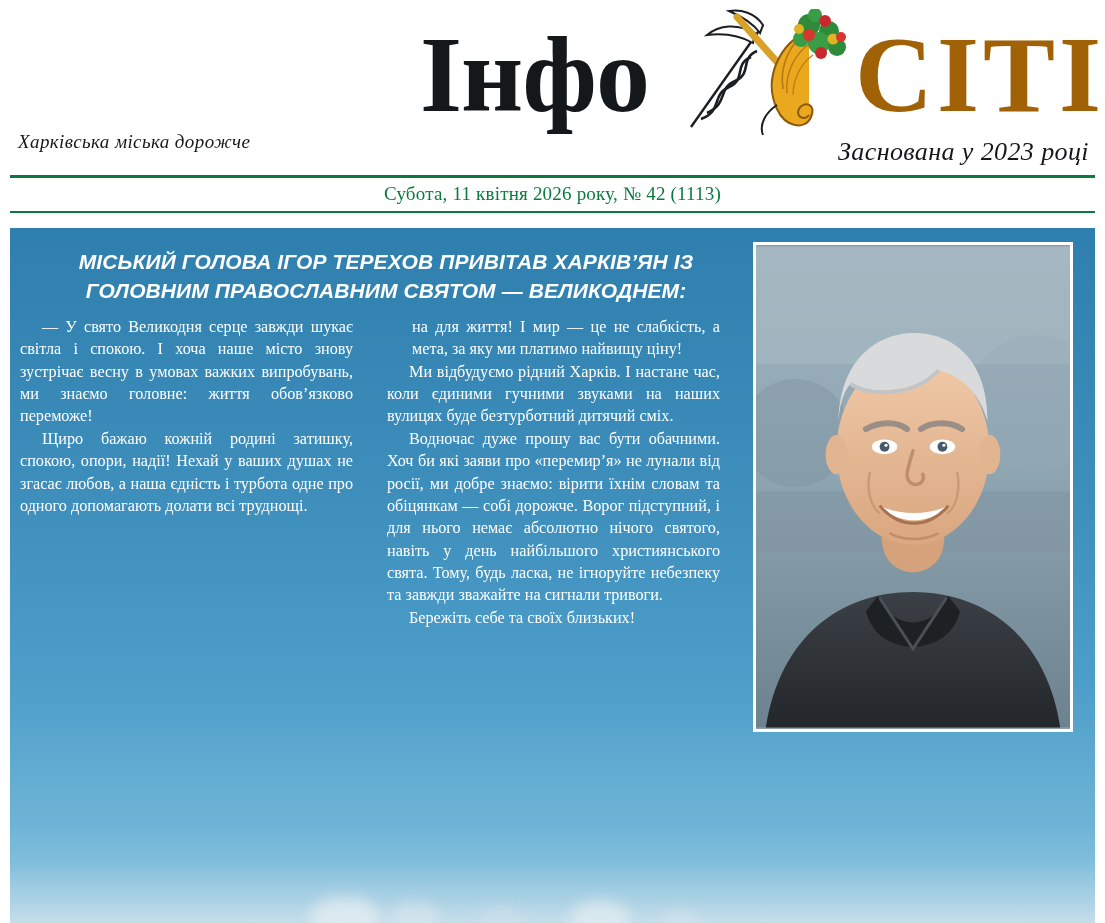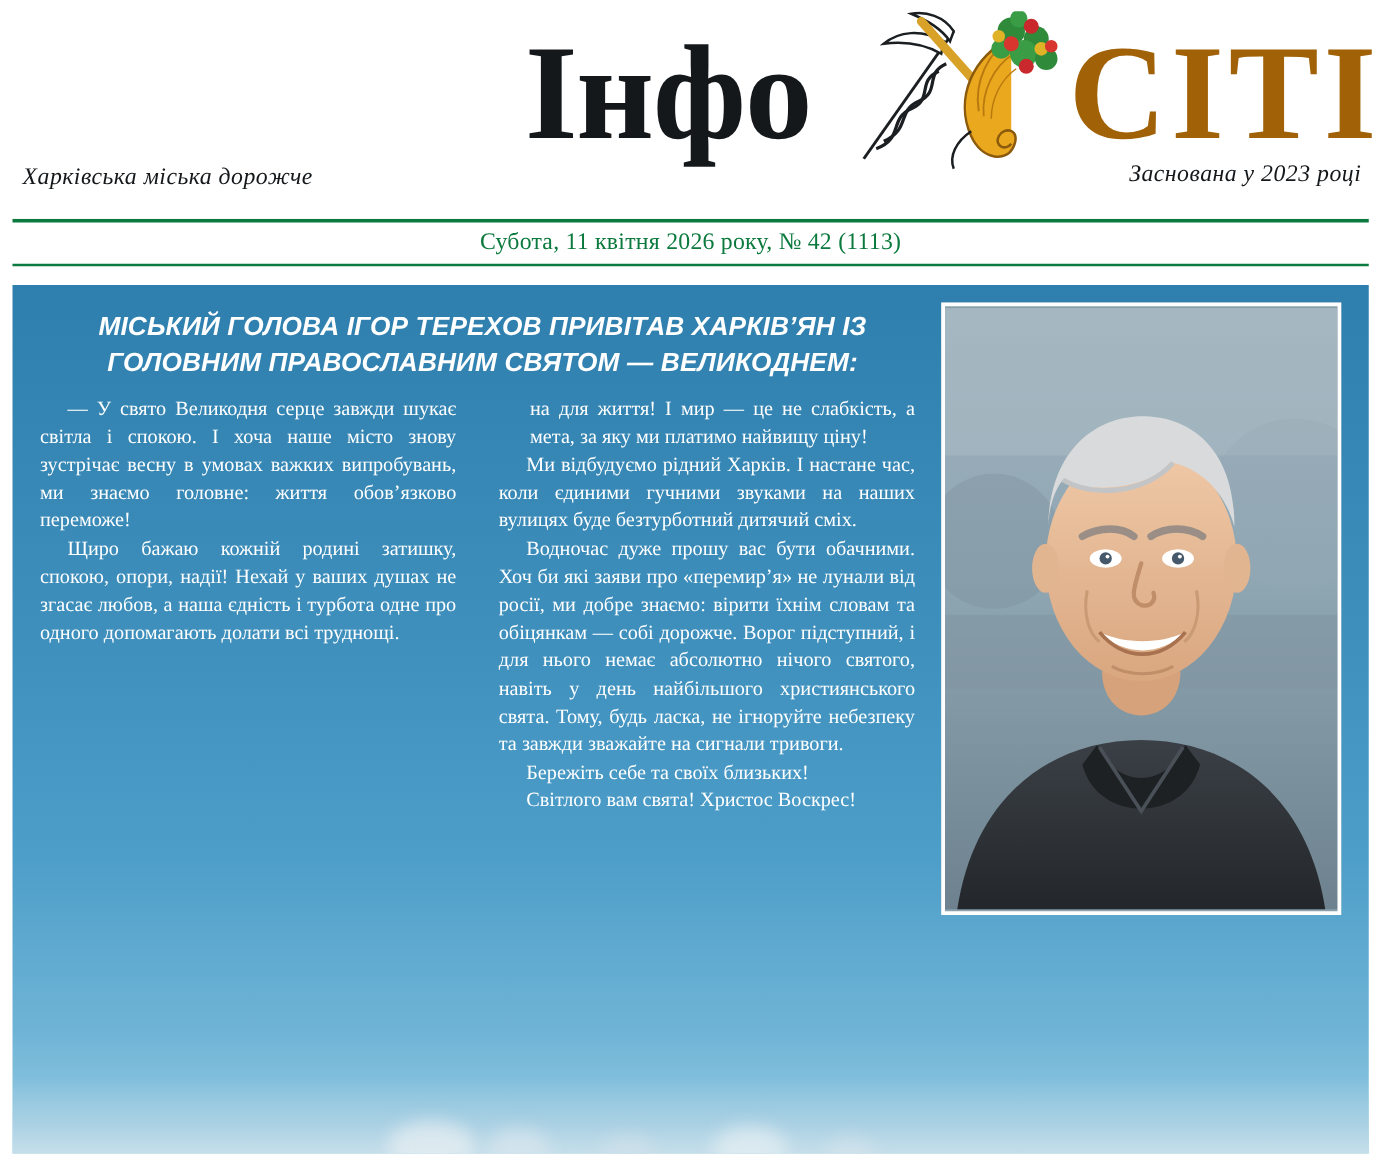--- a/index.html
+++ b/index.html
@@ -56,24 +56,24 @@
     bottom: 22px;
     font-family: "Liberation Serif", serif;
     font-style: italic;
     font-size: 19px;
     color: #15181b;
     letter-spacing: .4px;
   }
   .tagline-right {
     position: absolute;
     right: 16px;
-    bottom: 24px;
+    bottom: 8px;
     font-family: "Liberation Serif", serif;
     font-style: italic;
-    font-size: 19px;
+    font-size: 26px;
     color: #15181b;
     letter-spacing: .4px;
   }
 
   .rule {
     height: 3px;
     background: #0c7a3e;
     margin: 0 10px;
   }
   .rule.thin {
@@ -112,21 +112,21 @@
     font-family: "Liberation Sans", sans-serif;
     font-style: italic;
     font-weight: bold;
     font-size: 21px;
     line-height: 1.38;
     text-align: center;
     letter-spacing: .1px;
   }
   .cols {
     position: absolute;
-    left: 22px;
+    left: 10px;
     top: 88px;
     width: 700px;
     display: flex;
     gap: 34px;
   }
   .col {
     width: 339px;
     color: #ffffff;
     font-family: "Liberation Serif", serif;
     font-size: 16.2px;
@@ -258,21 +258,20 @@
     <div class="cols">
       <div class="col">
         <p>— У свято Великодня серце завжди шукає світла і спокою. І хоча наше місто знову зустрічає весну в умовах важких випробувань, ми знаємо головне: життя обов’язково переможе!</p>
         <p>Щиро бажаю кожній родині затишку, спокою, опори, надії! Нехай у ваших душах не згасає любов, а наша єдність і турбота одне про одного допомагають долати всі труднощі.</p>
       </div>
       <div class="col">
         <p class="noindent">на для життя! І мир — це не слабкість, а мета, за яку ми платимо найвищу ціну!</p>
         <p>Ми відбудуємо рідний Харків. І настане час, коли єдиними гучними звуками на наших вулицях буде безтурботний дитячий сміх.</p>
         <p>Водночас дуже прошу вас бути обачними. Хоч би які заяви про «перемир’я» не лунали від росії, ми добре знаємо: вірити їхнім словам та обіцянкам — собі дорожче. Ворог підступний, і для нього немає абсолютно нічого святого, навіть у день найбільшого християнського свята. Тому, будь ласка, не ігноруйте небезпеку та завжди зважайте на сигнали тривоги.</p>
         <p>Бережіть себе та своїх близьких!</p>
-        <p>Світлого вам свята! Христос Воскрес!</p>
       </div>
     </div>
 
     <div class="portrait">
       <svg viewBox="0 0 320 490" xmlns="http://www.w3.org/2000/svg" aria-hidden="true">
         <defs>
           <linearGradient id="bg" x1="0" y1="0" x2="0" y2="1">
             <stop offset="0%" stop-color="#9fb2bd"></stop>
             <stop offset="45%" stop-color="#8fa6b3"></stop>
             <stop offset="100%" stop-color="#6d828e"></stop>

